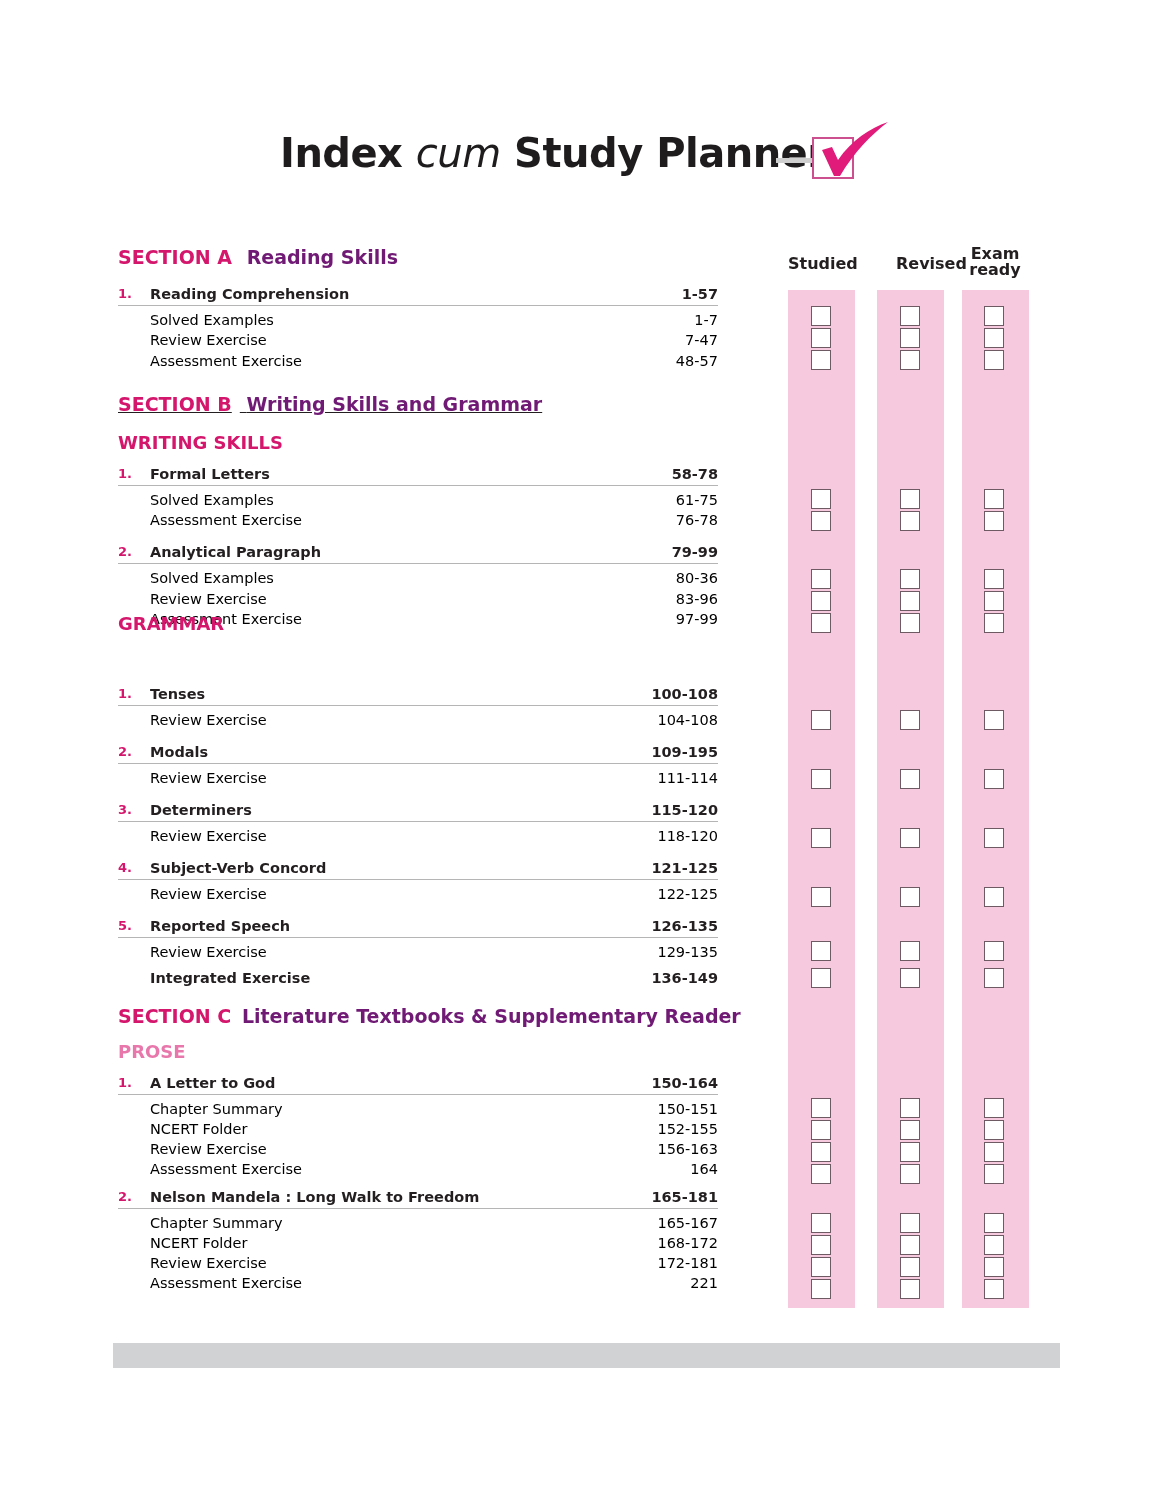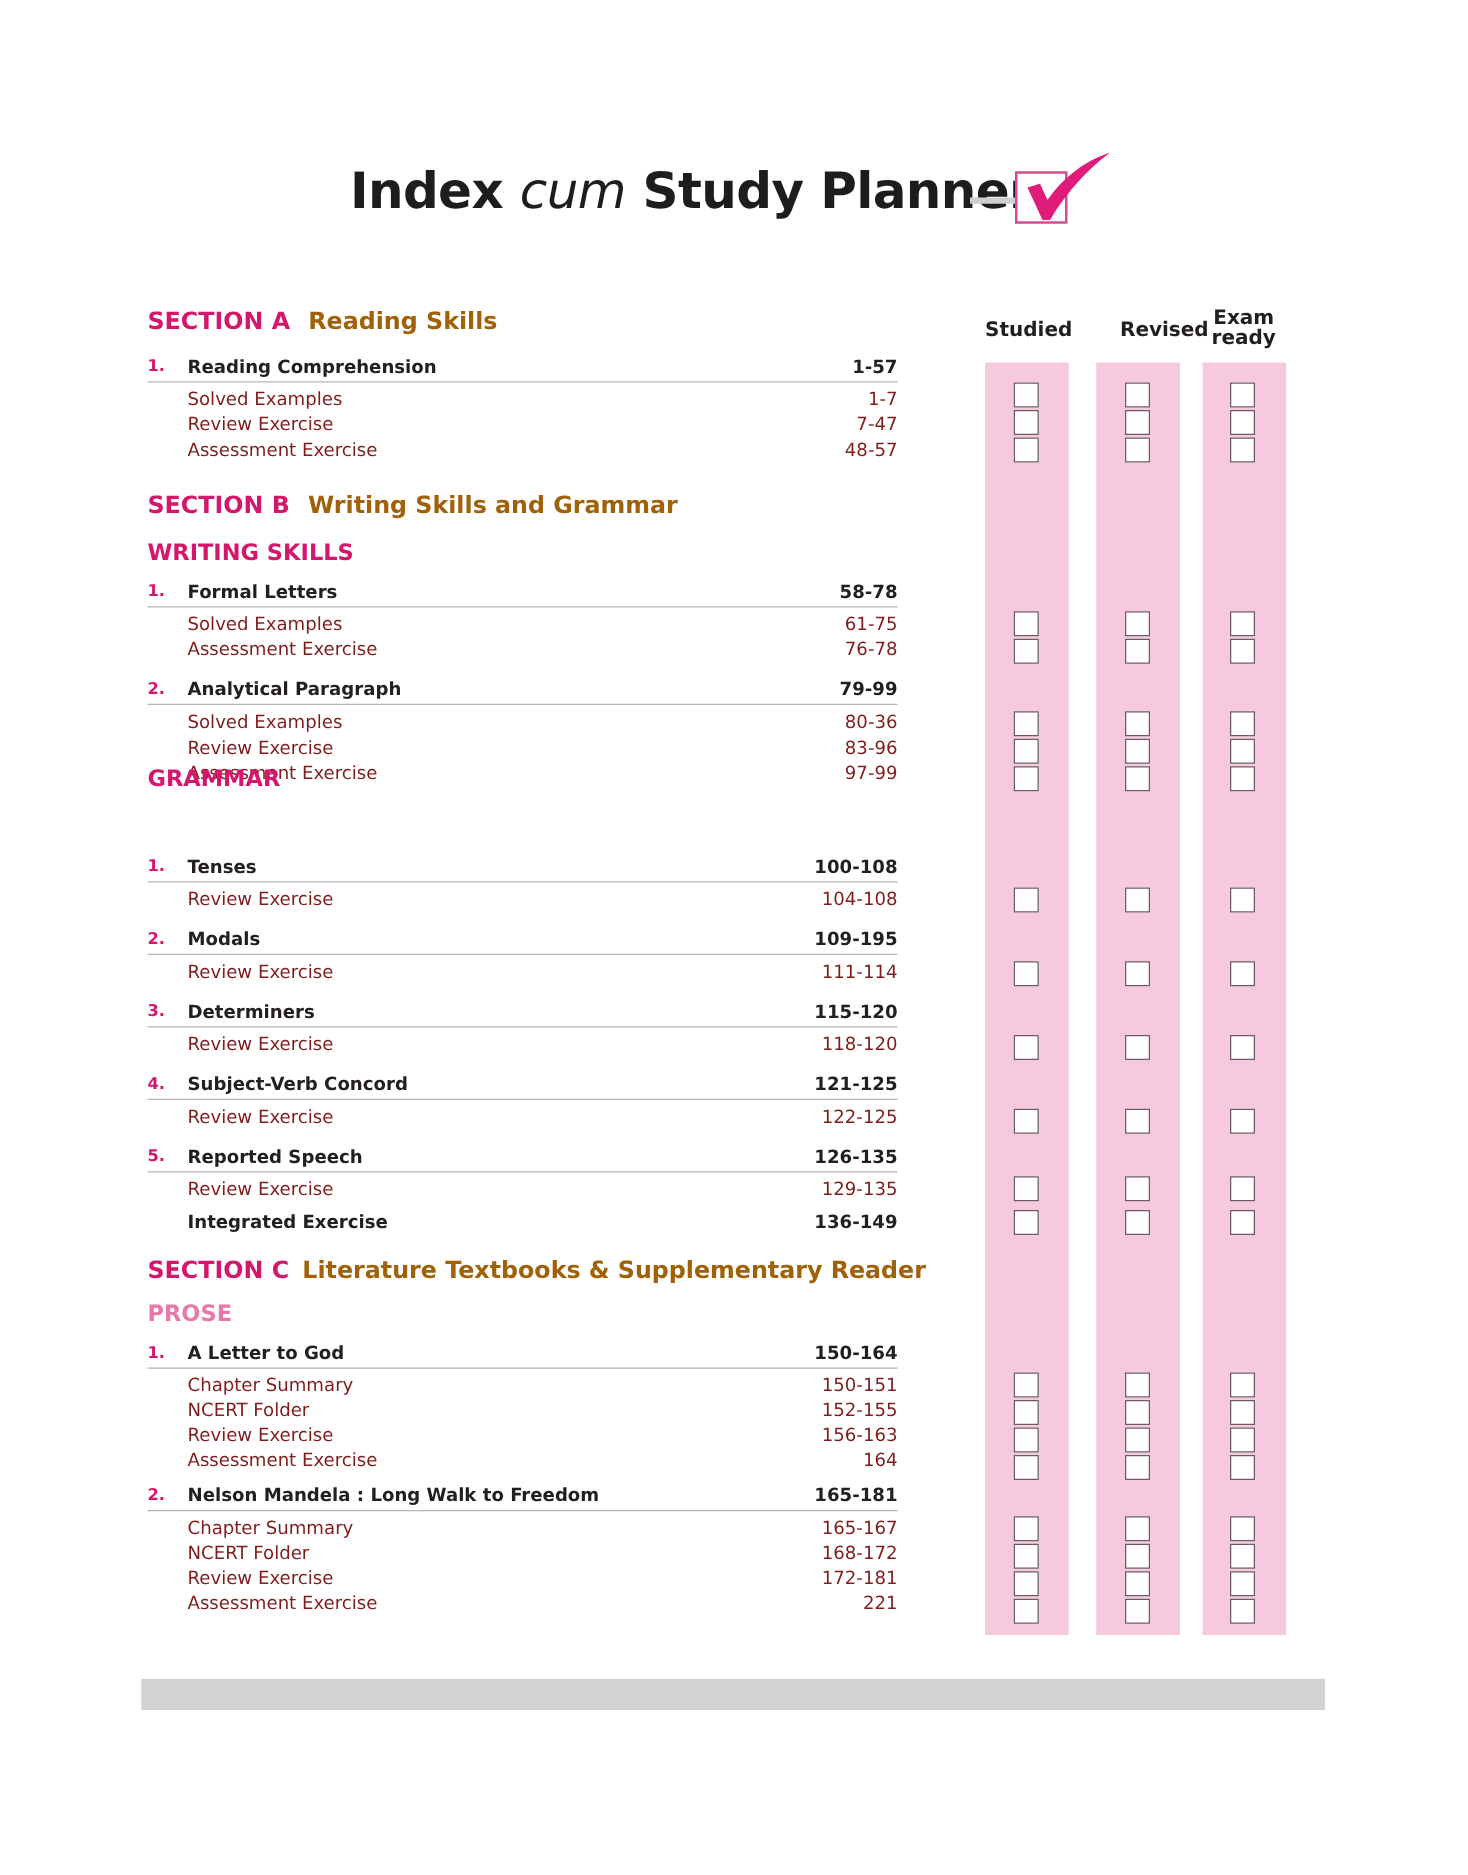--- a/index.html
+++ b/index.html
@@ -15,31 +15,31 @@
   .title-check { position: absolute; left: 812px; top: 120px; width: 80px; height: 60px; }
 
   .col-head { position: absolute; font-size: 16px; font-weight: bold; color: #231f20; text-align: center; line-height: 16px; }
 
   .stripe { position: absolute; top: 290px; height: 1018px; width: 67px; background: #f7c9de; }
 
   .cb { position: absolute; width: 20px; height: 20px; border: 1px solid #6d5a63; background: #fff; box-sizing: border-box; }
 
   .sec-head { position: absolute; left: 118px; font-size: 19px; font-weight: bold; white-space: nowrap; }
   .sec-head .sec-tag { color: #d4176d; margin-right: 8px; }
-  .sec-head .sec-name { color: #a16207; }
+  .sec-head .sec-name { color: #701a75; }
   .sub-head { position: absolute; left: 118px; font-size: 18px; font-weight: bold; color: #d4176d; }
   .sub-head.light { color: #e878ab; }
 
   .topic { position: absolute; left: 118px; width: 600px; height: 20px; font-size: 14.5px; font-weight: bold; }
   .topic .num { position: absolute; left: 0; top: 0; color: #d4176d; font-size: 13px; }
   .topic .name { position: absolute; left: 32px; top: 0; color: #231f20; }
   .topic .pg { position: absolute; right: 0; top: 0; color: #231f20; }
   .topic .rule { position: absolute; left: 0; right: 0; top: 19px; height: 1px; background: #b5b5b5; }
 
-  .item { position: absolute; left: 150px; width: 568px; height: 20px; font-size: 14.5px; color: #7f1d1d; }
+  .item { position: absolute; left: 150px; width: 568px; height: 20px; font-size: 14.5px; color: #000000; }
   .item .name { position: absolute; left: 0; top: 0; }
   .item .pg { position: absolute; right: 0; top: 0; }
   .item.bold { font-weight: bold; color: #231f20; }
 
   .footer-bar { position: absolute; left: 113px; top: 1343px; width: 947px; height: 25px; background: #d1d2d4; }
 </style>
 </head>
 <body>
 
 <div class="title"><span>Index </span><span class="cum">cum</span><span> Study Planner</span></div>
@@ -146,21 +146,21 @@
   </div>
 <div class="item" style="top:332px;">
     <span class="name">Review Exercise</span>
     <span class="pg">7-47</span>
   </div>
 <div class="item" style="top:353px;">
     <span class="name">Assessment Exercise</span>
     <span class="pg">48-57</span>
   </div>
 
-<div class="sec-head" style="top:393px;">
+<div class="sec-head" style="top:393px;text-decoration:underline;">
   <span class="sec-tag">SECTION B</span>
   <span class="sec-name">Writing Skills and Grammar</span>
 </div>
 <div class="sub-head" style="top:432px;">WRITING SKILLS</div>
 
 <div class="topic" style="top:466px;">
   <span class="num">1.</span>
   <span class="name">Formal Letters</span>
   <span class="pg">58-78</span>
   <div class="rule"></div>

